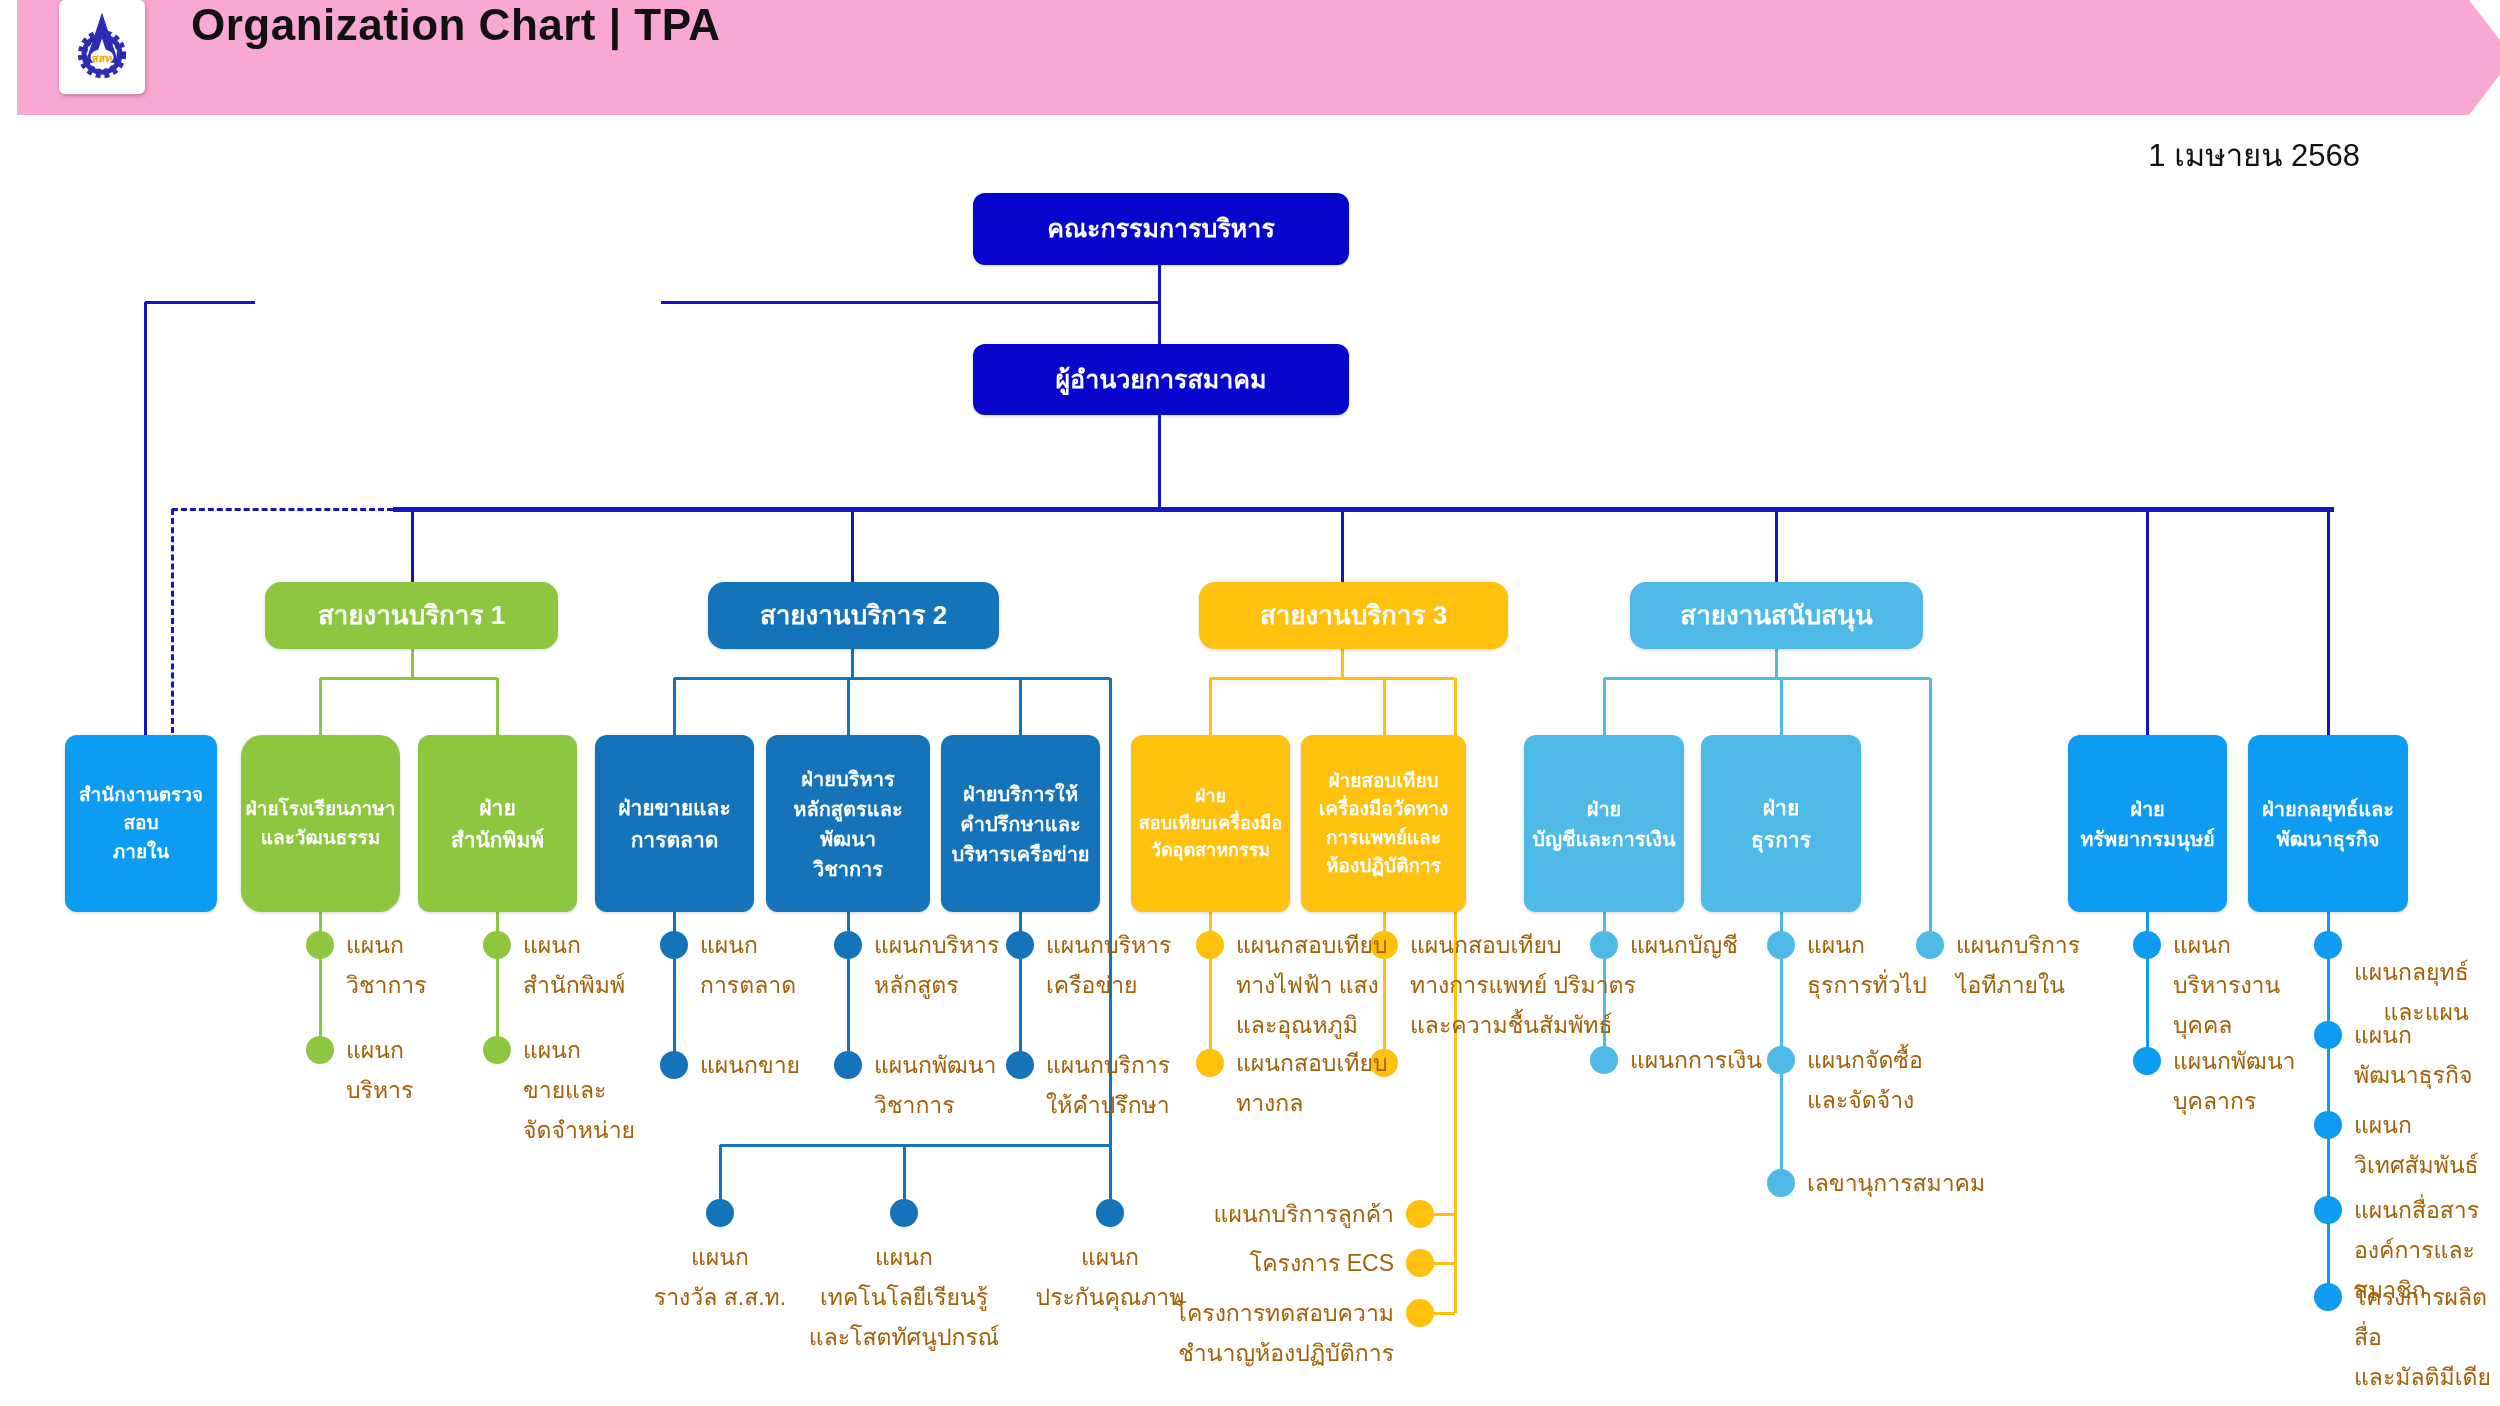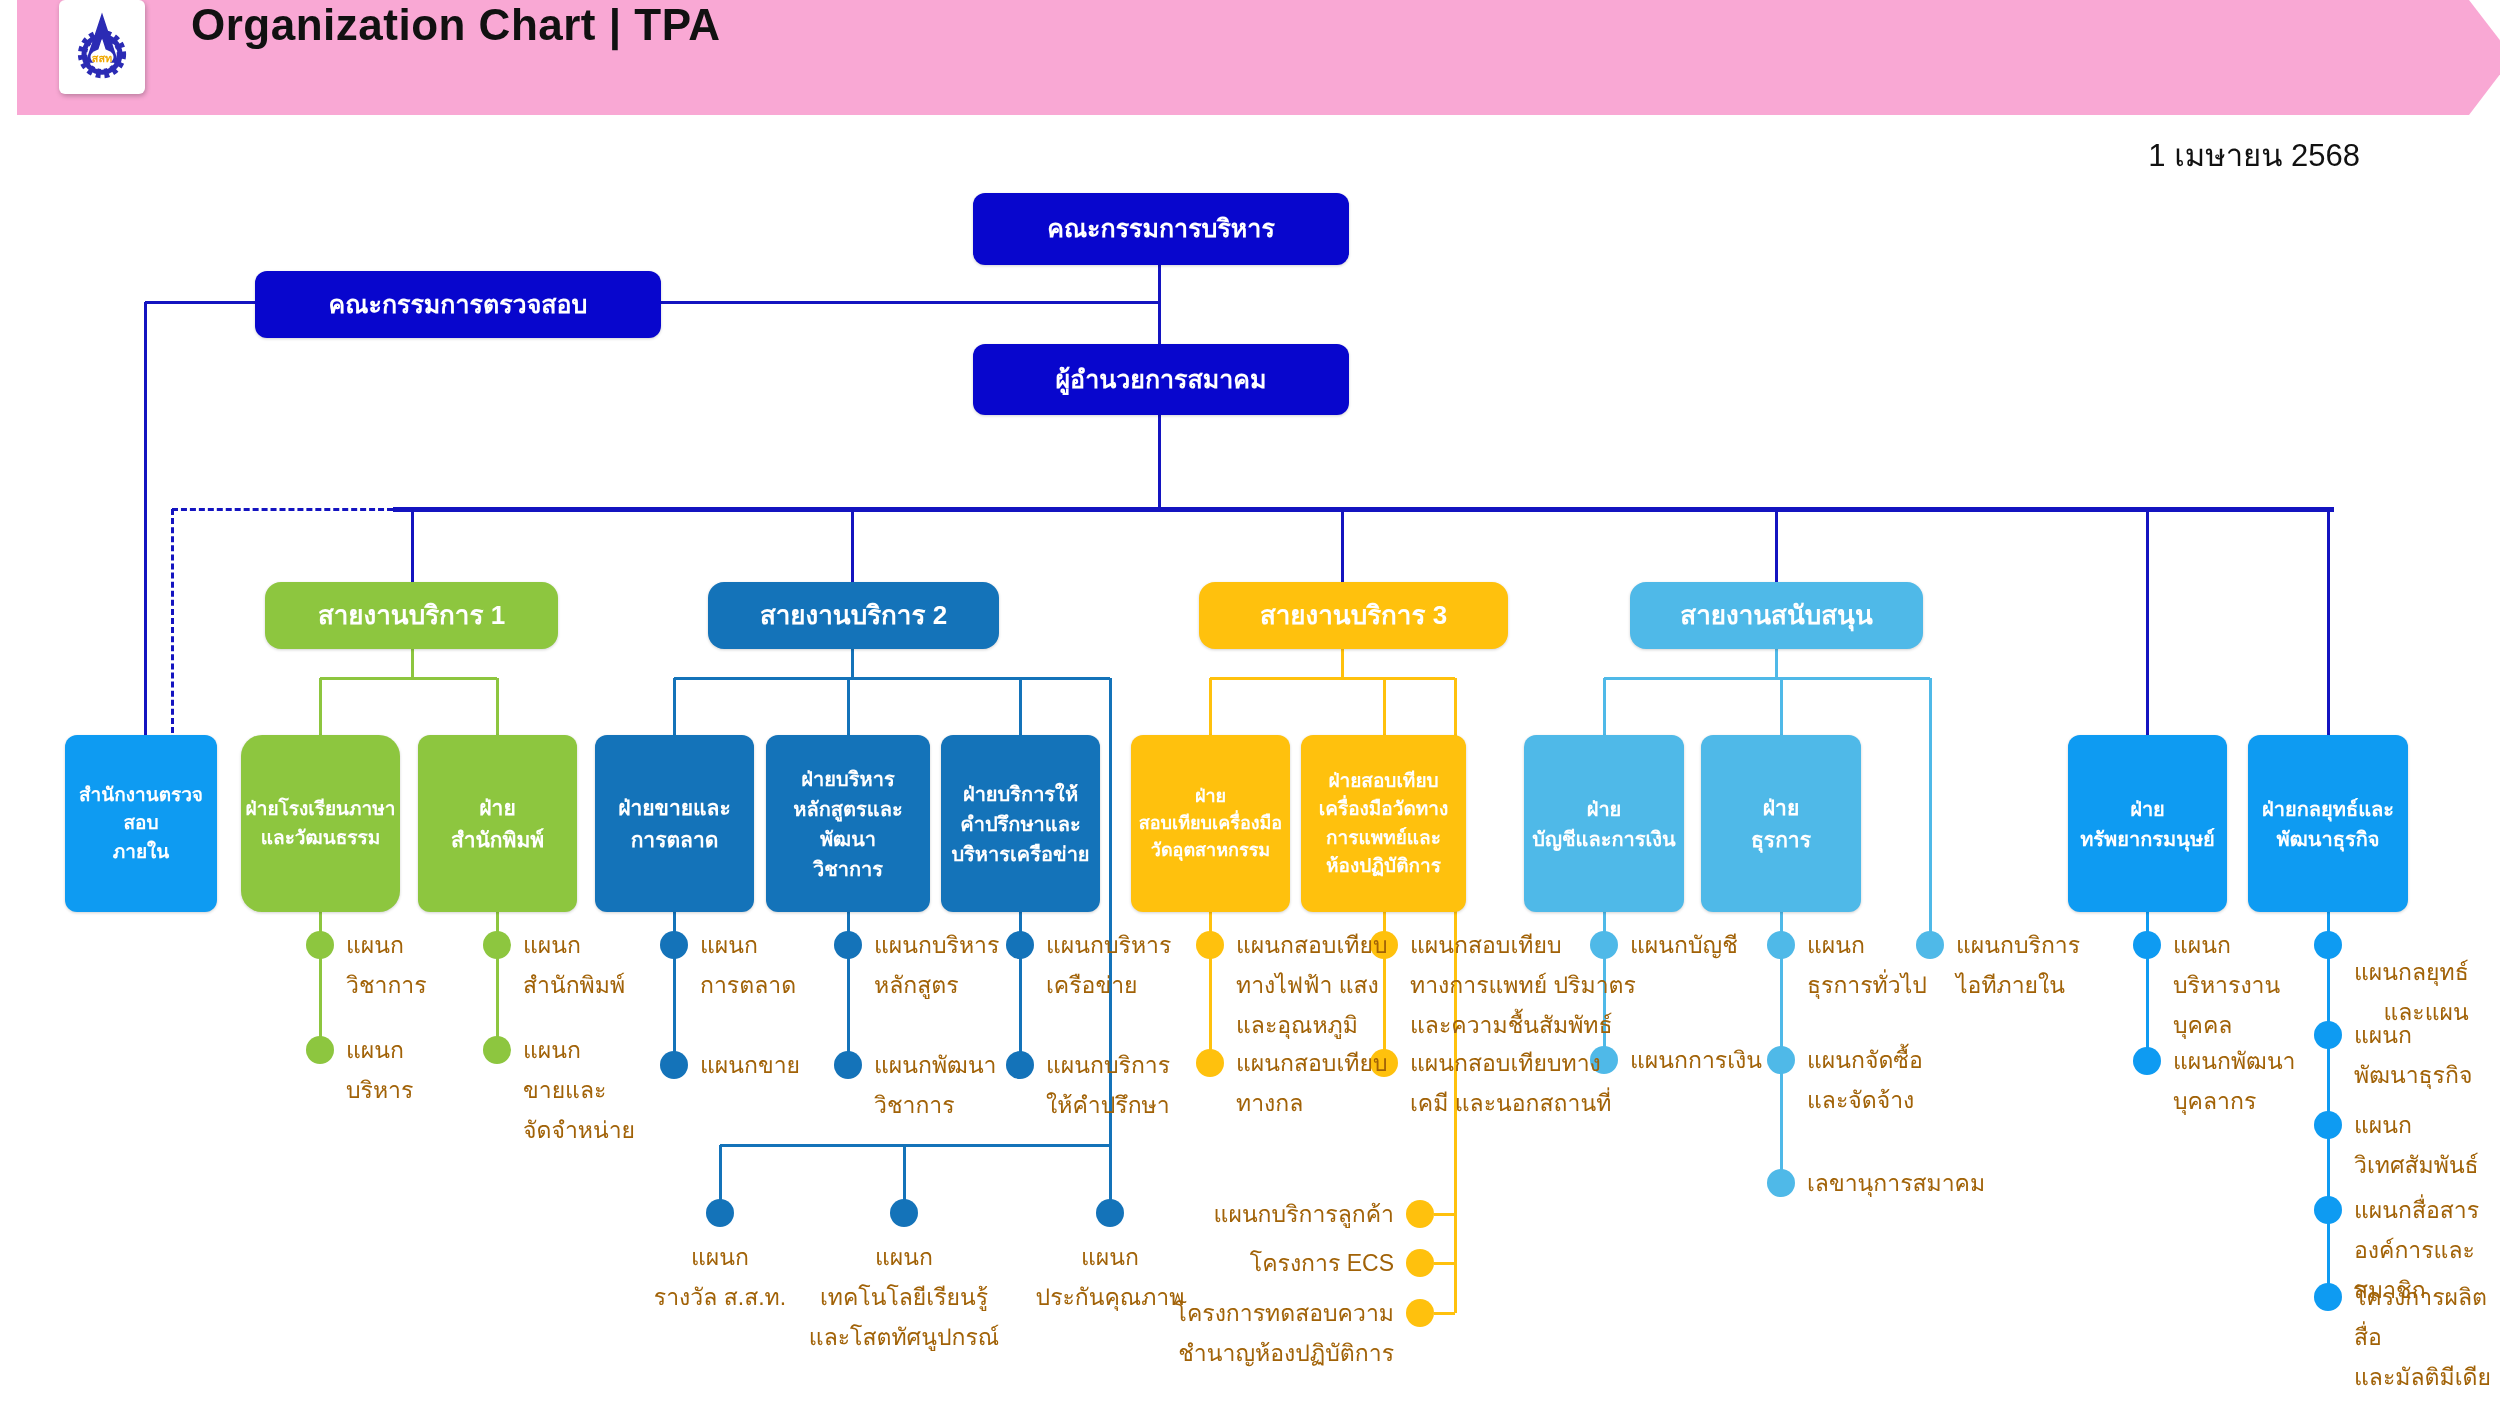--- a/index.html
+++ b/index.html
@@ -83,21 +83,20 @@
     <div class="cline" style="left: 1774.5px; top: 649px; width: 3px; height: 29px; background: rgb(79, 185, 232);"></div>
     <div class="cline" style="left: 1604px; top: 676.5px; width: 326px; height: 3px; background: rgb(79, 185, 232);"></div>
     <div class="cline" style="left: 1602.5px; top: 678px; width: 3px; height: 57px; background: rgb(79, 185, 232);"></div>
     <div class="cline" style="left: 1779.5px; top: 678px; width: 3px; height: 57px; background: rgb(79, 185, 232);"></div>
     <div class="cline" style="left: 1928.5px; top: 678px; width: 3px; height: 267px; background: rgb(79, 185, 232);"></div>
     <div class="cline" style="left: 1602.5px; top: 912px; width: 3px; height: 148px; background: rgb(79, 185, 232);"></div>
     <div class="cline" style="left: 1779.5px; top: 912px; width: 3px; height: 271px; background: rgb(79, 185, 232);"></div>
     <div class="cline" style="left: 2145.5px; top: 912px; width: 3px; height: 149px; background: rgb(14, 155, 242);"></div>
     <div class="cline" style="left: 2326.5px; top: 912px; width: 3px; height: 385px; background: rgb(14, 155, 242);"></div>
     <div class="box" style="left: 973px; top: 193px; width: 376px; height: 72px; background: rgb(8, 6, 205); font-size: 25px; border-radius: 12px;">คณะกรรมการบริหาร</div>
-    <div class="box" style="left: 255px; top: 271px; width: 406px; height: 67px; background: rgb(8, 6, 205); font-size: 25px; border-radius: 12px;">คณะกรรมการตรวจสอบ</div>
     <div class="box" style="left: 973px; top: 344px; width: 376px; height: 71px; background: rgb(8, 6, 205); font-size: 25px; border-radius: 12px;">ผู้อำนวยการสมาคม</div>
     <div class="box" style="left: 265px; top: 582px; width: 293px; height: 67px; background: rgb(141, 198, 63); font-size: 26px; border-radius: 16px;">สายงานบริการ 1</div>
     <div class="box" style="left: 708px; top: 582px; width: 291px; height: 67px; background: rgb(20, 115, 185); font-size: 26px; border-radius: 16px;">สายงานบริการ 2</div>
     <div class="box" style="left: 1199px; top: 582px; width: 309px; height: 67px; background: rgb(255, 193, 13); font-size: 26px; border-radius: 16px;">สายงานบริการ 3</div>
     <div class="box" style="left: 1630px; top: 582px; width: 293px; height: 67px; background: rgb(79, 185, 232); font-size: 26px; border-radius: 16px;">สายงานสนับสนุน</div>
     <div class="box" style="left: 65px; top: 735px; width: 152px; height: 177px; background: rgb(14, 155, 242); font-size: 19px; border-radius: 12px;">สำนักงานตรวจสอบ
 ภายใน</div>
     <div class="box" style="left: 241px; top: 735px; width: 159px; height: 177px; background: rgb(141, 198, 63); font-size: 19px; border-radius: 21px;">ฝ่ายโรงเรียนภาษา
 และวัฒนธรรม</div>
     <div class="box" style="left: 418px; top: 735px; width: 159px; height: 177px; background: rgb(141, 198, 63); font-size: 21px; border-radius: 12px;">ฝ่าย
@@ -187,22 +186,20 @@
     <div class="leaf-label" style="left: 950px; width: 320px; top: 1237px; text-align: center;">แผนก
 ประกันคุณภาพ</div>
     <div class="leaf-label" style="left: 1236px; top: 925px; text-align: left;">แผนกสอบเทียบ
 ทางไฟฟ้า แสง
 และอุณหภูมิ</div>
     <div class="leaf-label" style="left: 1236px; top: 1043px; text-align: left;">แผนกสอบเทียบ
 ทางกล</div>
     <div class="leaf-label" style="left: 1410px; top: 925px; text-align: left;">แผนกสอบเทียบ
 ทางการแพทย์ ปริมาตร
 และความชื้นสัมพัทธ์</div>
-    <div class="leaf-label" style="left: 1410px; top: 1043px; text-align: left;">แผนกสอบเทียบทาง
-เคมี และนอกสถานที่</div>
     <div class="leaf-label" style="right: 1106px; top: 1194px; text-align: right;">แผนกบริการลูกค้า</div>
     <div class="leaf-label" style="right: 1106px; top: 1243px; text-align: right;">โครงการ ECS</div>
     <div class="leaf-label" style="right: 1106px; top: 1293px; text-align: right;">โครงการทดสอบความ
 ชำนาญห้องปฏิบัติการ</div>
     <div class="leaf-label" style="left: 1630px; top: 925px; text-align: left;">แผนกบัญชี</div>
     <div class="leaf-label" style="left: 1630px; top: 1040px; text-align: left;">แผนกการเงิน</div>
     <div class="leaf-label" style="left: 1807px; top: 925px; text-align: left;">แผนก
 ธุรการทั่วไป</div>
     <div class="leaf-label" style="left: 1807px; top: 1040px; text-align: left;">แผนกจัดซื้อ
 และจัดจ้าง</div>

